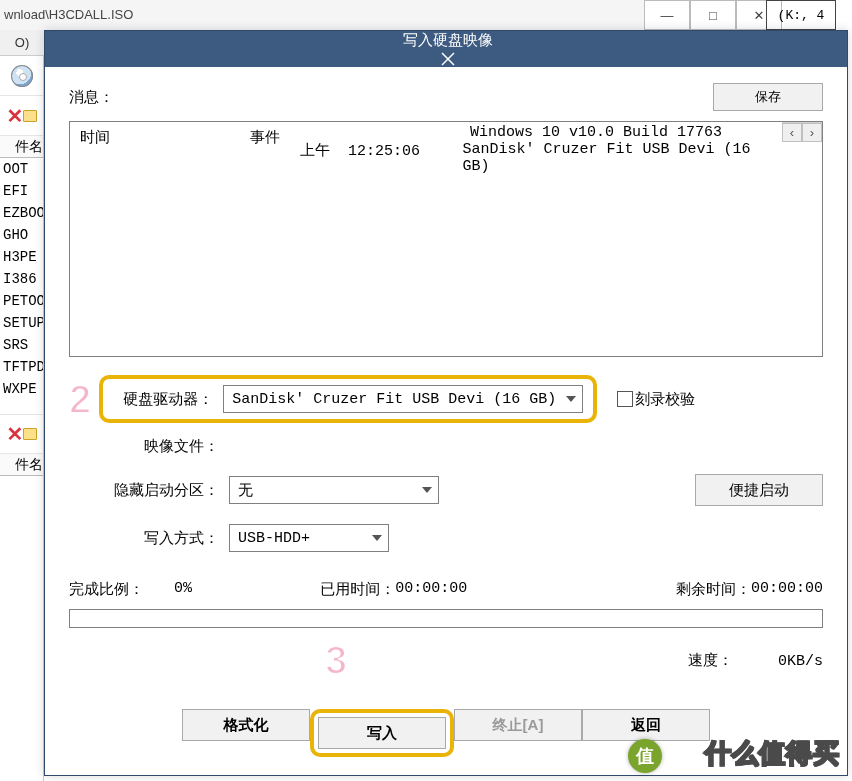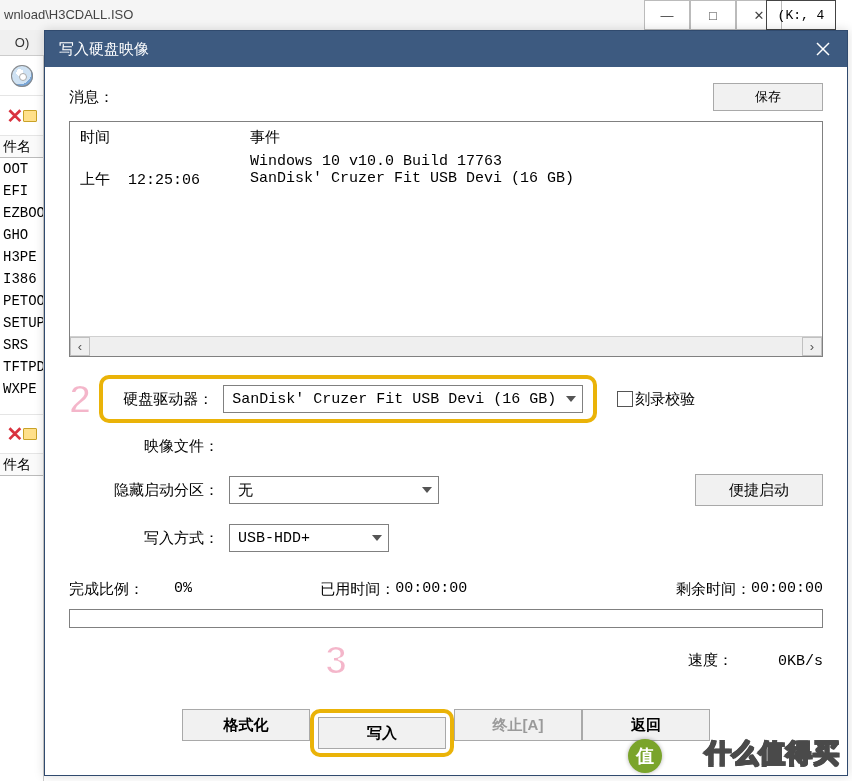--- a/index.html
+++ b/index.html
@@ -67,21 +67,21 @@
     box-shadow: inset 0 0 0 1px #888;
     position: relative;
   }
   .disc-icon::after { content:""; position:absolute; top:8px; left:8px; width:6px;height:6px;border-radius:50%;background:#fff;border:1px solid #aaa;}
   .red-x { width:22px; color:#d9333f; font-size:20px; font-weight:bold; }
   .folder { width:14px;height:12px;background:#ffe08a;border:1px solid #c9a227;border-radius:1px; margin-left:-6px;}
   .list-hdr, .list-hdr2 {
     height: 22px;
     font-family: "NSimSun","SimSun",monospace;
     font-size: 14px;
-    padding-left: 3px;
+    padding-left: 15px;
     display:flex;align-items:center;
     border-bottom: 1px solid #bbb;
     background:#fafafa;
   }
   .file-item {
     font-family: "NSimSun","SimSun","Courier New",monospace;
     font-size: 14px;
     padding: 3px 0 3px 3px;
     white-space: nowrap;
     overflow: hidden;
@@ -95,20 +95,21 @@
     border: 1px solid #304a6e;
     box-shadow: 0 0 10px rgba(0,0,0,0.15);
   }
   .dlg-title {
     height: 36px;
     background: #3d5a80;
     color: #ffffff;
     display: flex; align-items: center;
     padding: 0 10px 0 14px;
     font-size: 15px;
+    flex-direction: column;
   }
   .dlg-title .spacer { flex: 1; }
   .dlg-close {
     width: 28px; height: 28px; display:flex;align-items:center;justify-content:center;
     color:#fff;
   }
   .dlg-close svg { width:16px;height:16px;stroke:#fff;stroke-width:1.5;fill:none;}
   .dlg-body {
     padding: 16px 24px 18px 24px;
     height: calc(100% - 36px);
@@ -122,21 +123,21 @@
     background: #f1f1f1;
     border: 1px solid #a9a9a9;
     display: flex; align-items: center; justify-content: center;
     font-size: 13px;
   }
   .btn-wide { min-width: 128px; height: 32px; font-size:15px;}
   .btn-disabled { color:#9a9a9a; }
   .log-box {
     border: 1px solid #808080;
     height: 252px;
-    display: flex; flex-direction: column;
+    display: flex; flex-direction: row;
   }
   .log-head {
     display: flex;
     padding: 6px 10px 4px 10px;
     font-family: "NSimSun","SimSun",monospace;
     font-size: 15px;
   }
   .log-head .c1 { width: 170px; }
   .log-body {
     flex: 1; overflow: hidden;

